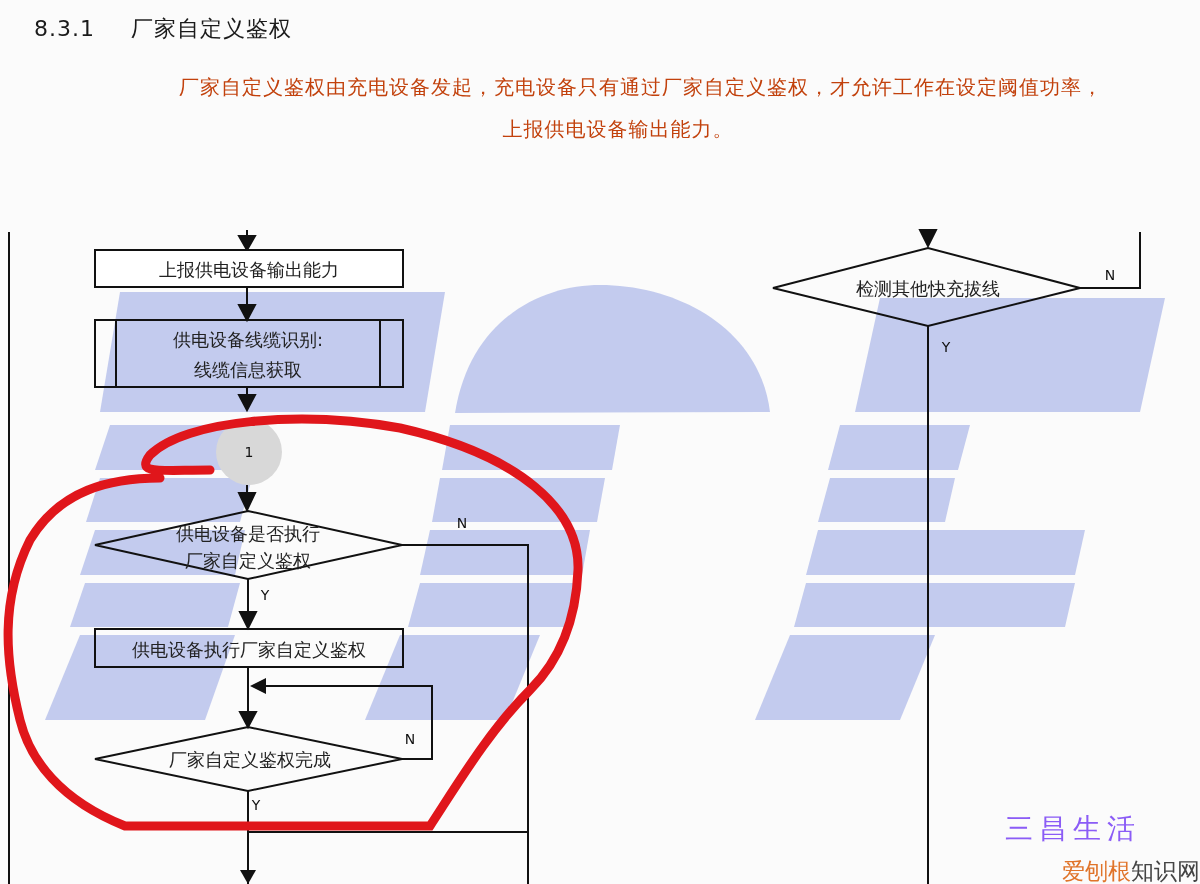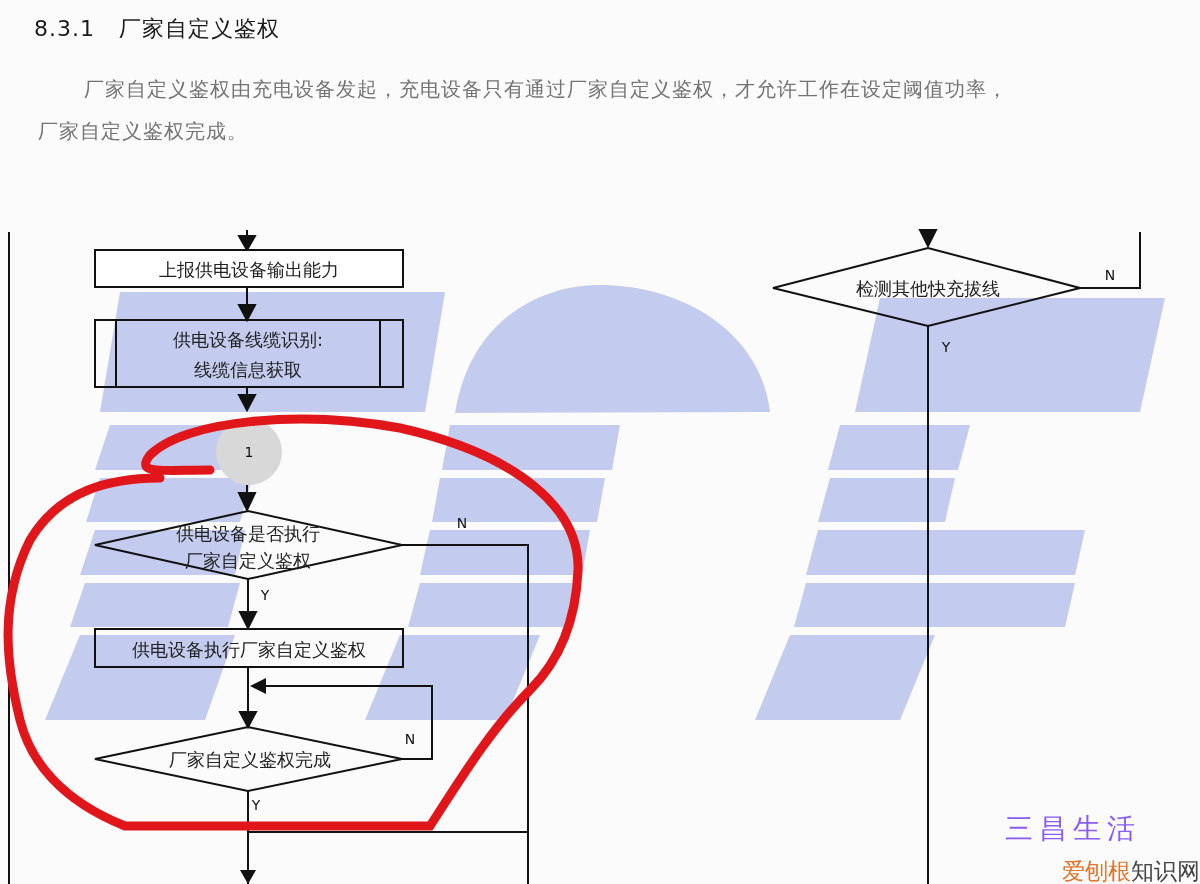--- a/index.html
+++ b/index.html
@@ -1,39 +1,39 @@
 <!DOCTYPE html>
 <html><head>
 <meta charset="utf-8">
 <style>
   html,body{margin:0;padding:0;}
   body{width:1200px;height:884px;background:#fbfbfb;position:relative;overflow:hidden;font-family:"DejaVu Sans",sans-serif;color:#1a1a1a;}
   .heading{position:absolute;left:34px;top:14px;font-size:22px;letter-spacing:1px;}
-  .heading .num{margin-right:24px;}
-  .para{position:absolute;left:38px;top:68px;width:1160px;font-family:Liberation Sans, sans-serif;font-size:20px;line-height:42px;color:#737373;letter-spacing:1px;}
+  .heading .num{margin-right:36px;}
+  .para{position:absolute;left:38px;top:68px;width:1160px;font-family:Liberation Mono, monospace;font-size:20px;line-height:42px;color:#c2410c;letter-spacing:1px;text-align:center;}
   .para .indent{padding-left:46px;}
   svg{position:absolute;left:0;top:0;}
   .node-text{font-family:"DejaVu Sans",sans-serif;font-size:18px;fill:#222;}
   .label-text{font-family:"DejaVu Sans",sans-serif;font-size:14px;fill:#111;}
   .wm{position:absolute;right:0;bottom:0;width:250px;height:84px;}
   .wm-big{position:absolute;left:55px;top:10px;font-size:28px;color:#8b5cf6;letter-spacing:6px;}
   .wm-small{position:absolute;left:112px;top:56px;font-size:23px;}
   .wm-small .a{color:#e0742a;}
   .wm-small .b{color:#444;}
 </style>
 </head>
 <body>
 
 <div class="heading">
   <span class="num">8.3.1</span><span>厂家自定义鉴权</span>
 </div>
 
 <div class="para">
   <div class="indent">厂家自定义鉴权由充电设备发起，充电设备只有通过厂家自定义鉴权，才允许工作在设定阈值功率，</div>
-  <div>厂家自定义鉴权完成。</div>
+  <div>上报供电设备输出能力。</div>
 </div>
 
 <svg width="1200" height="884" viewBox="0 0 1200 884">
 
   <g fill="#c3cbee">
     <polygon points="120,292 445,292 425,412 100,412"></polygon>
     <path d="M455,413 C470,320 540,285 600,285 C680,285 760,330 770,412 Z"></path>
     <polygon points="880,298 1165,298 1140,412 855,412"></polygon>
     <polygon points="110,425 262,425 248,470 95,470"></polygon>
     <polygon points="450,425 620,425 612,470 442,470"></polygon>

